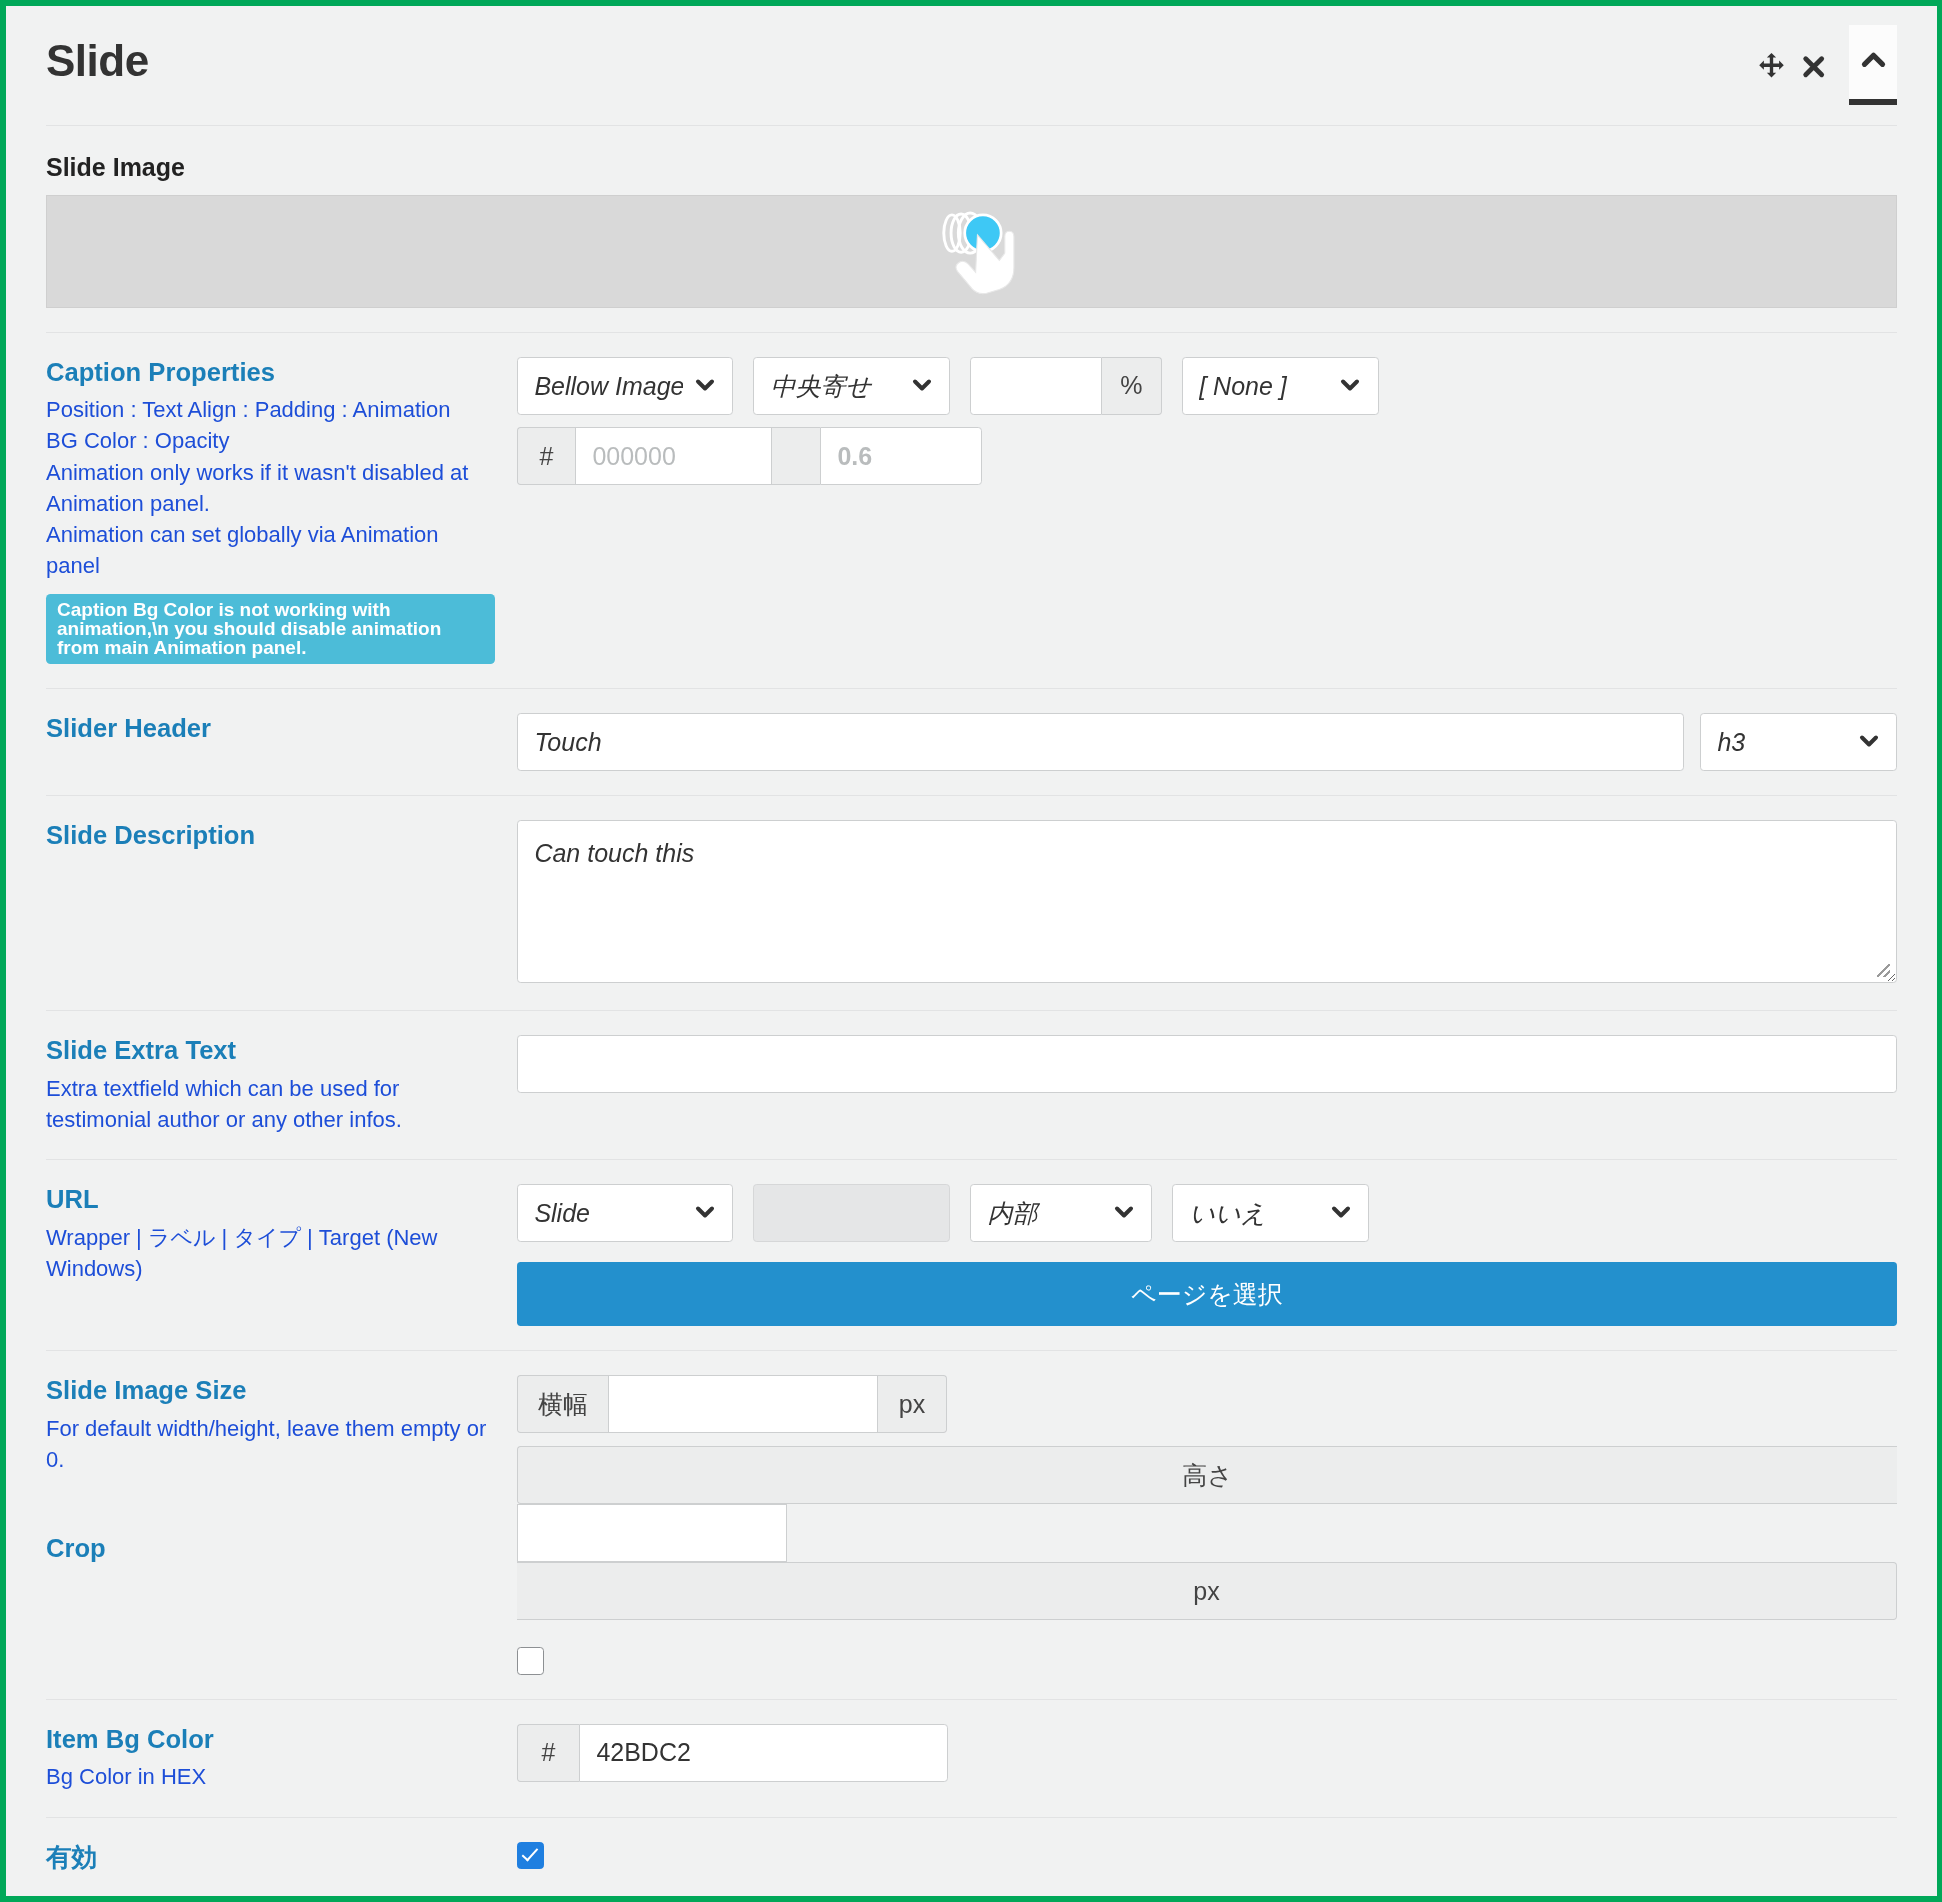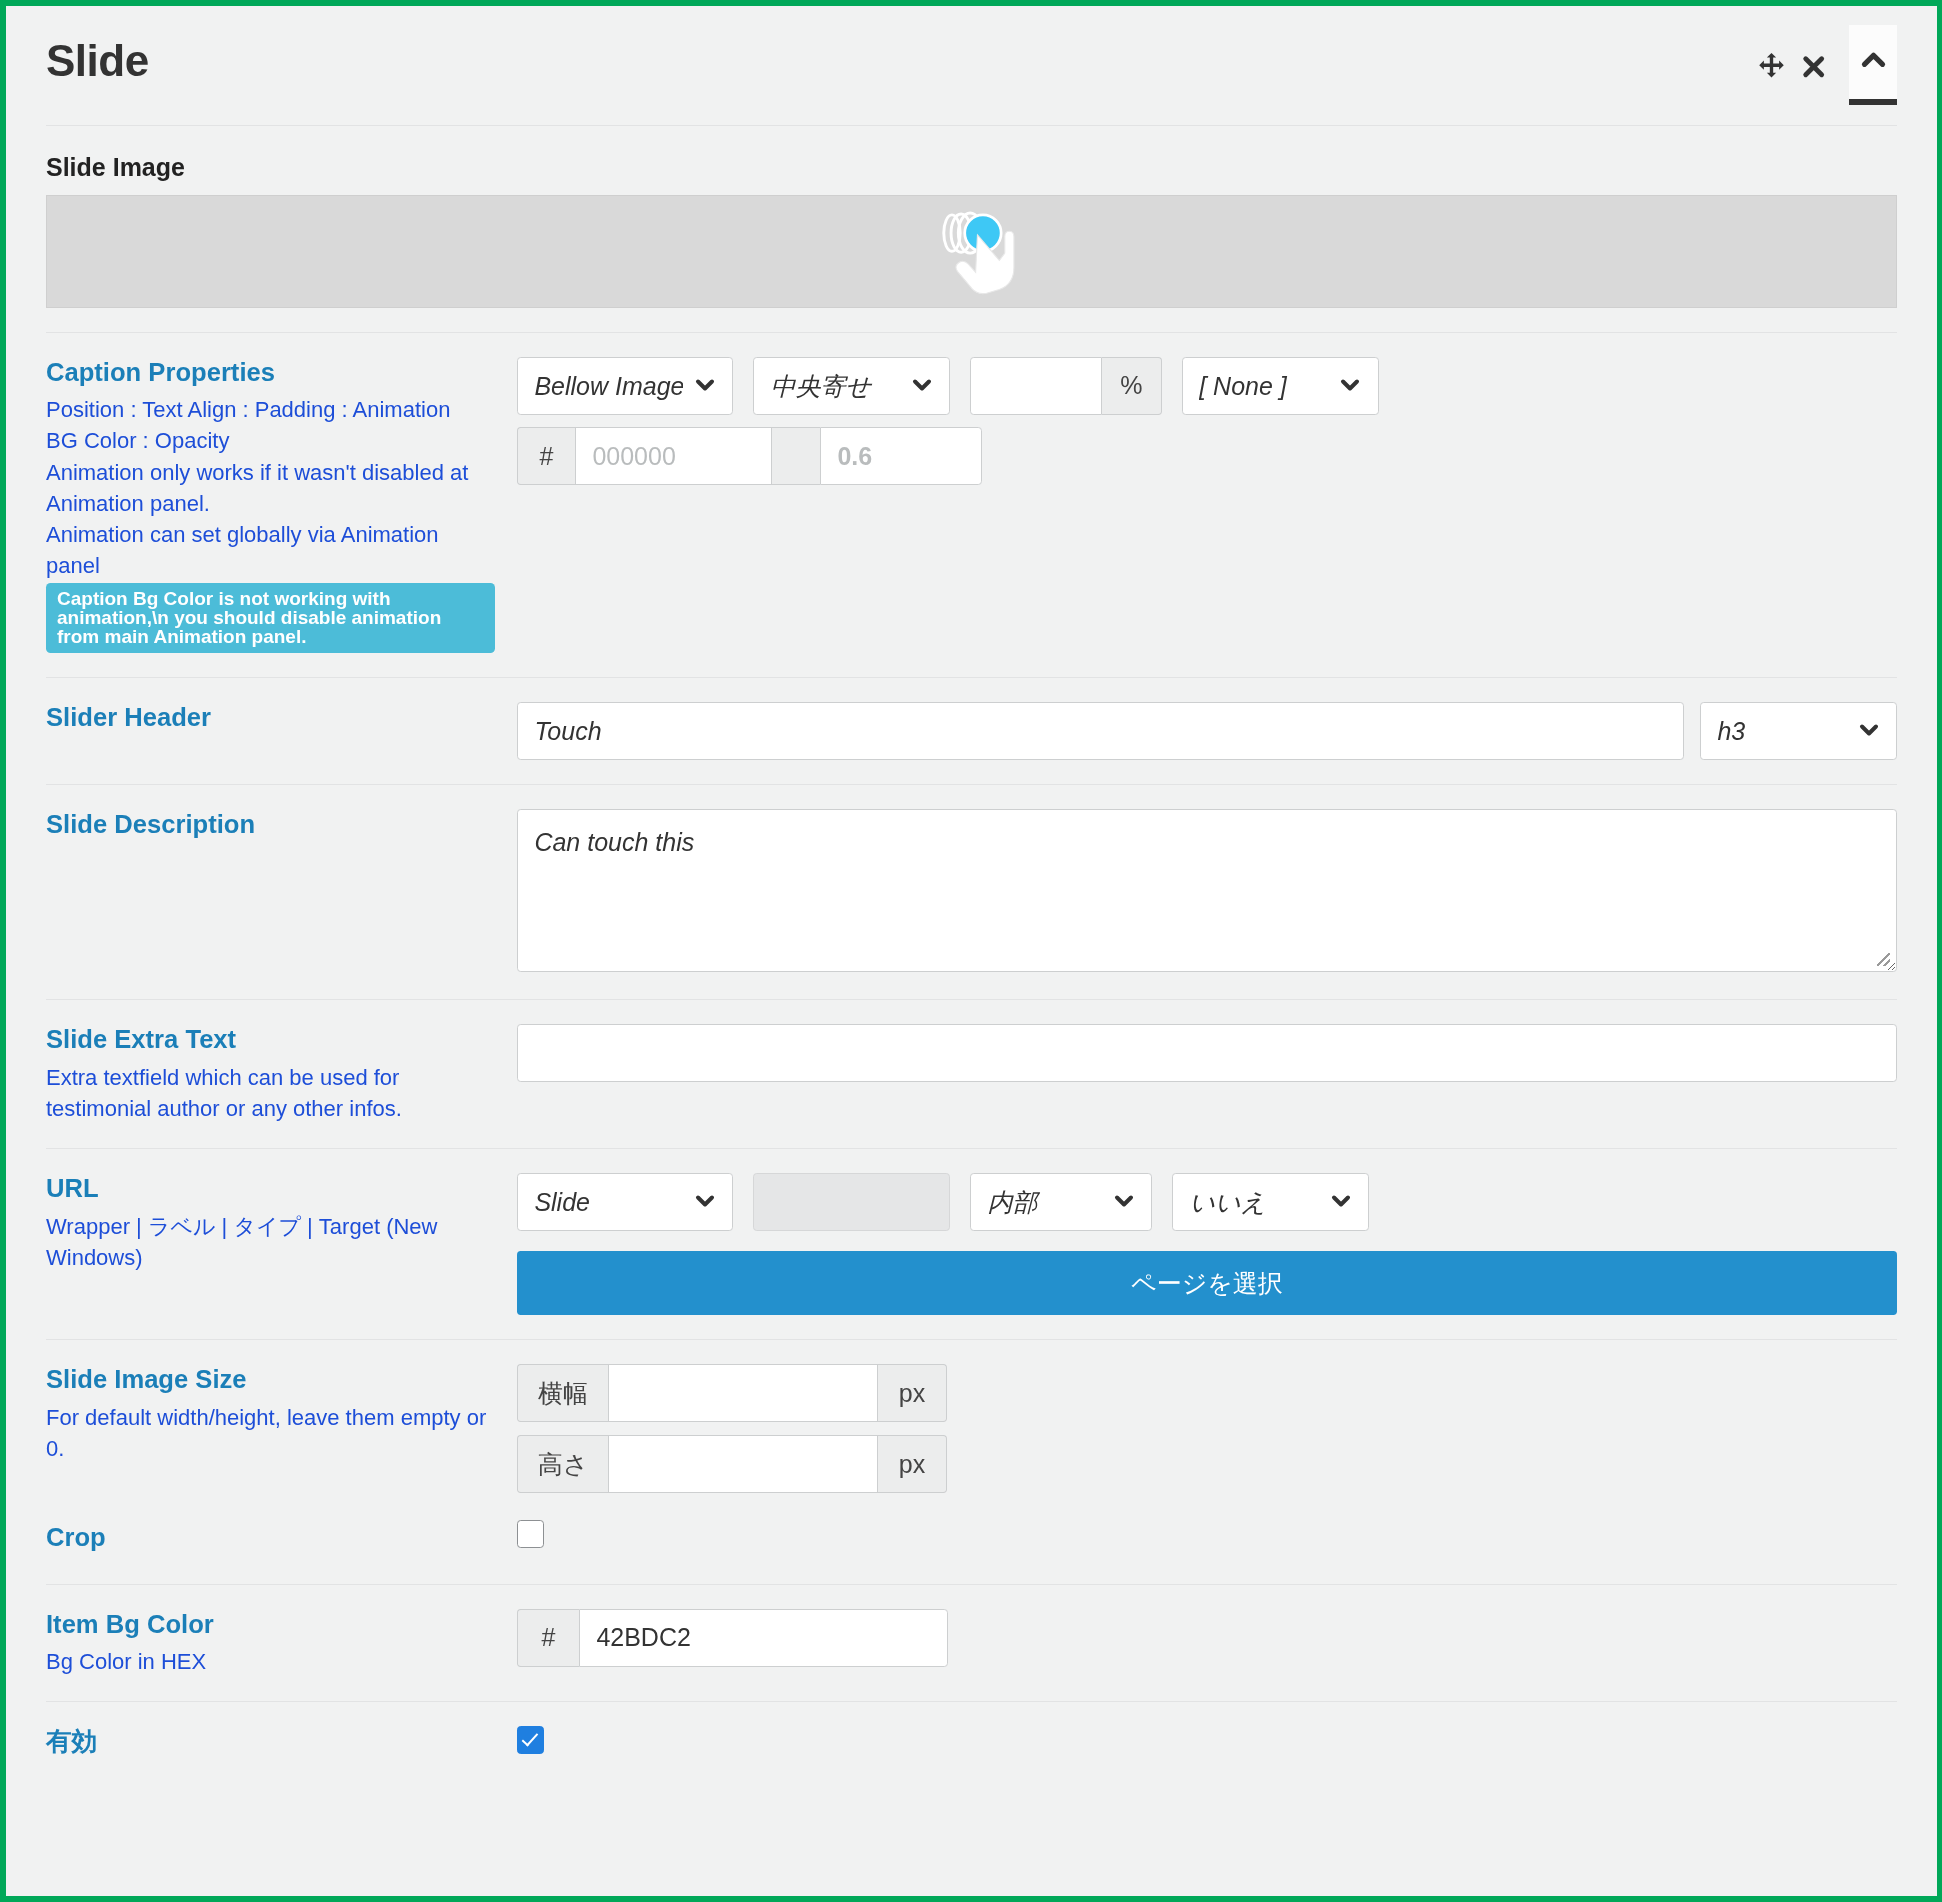--- a/index.html
+++ b/index.html
@@ -197,21 +197,21 @@
     border-radius: 3.7px;
     color: #ffffff;
     font-size: 25px;
     font-family: inherit;
     cursor: pointer;
     margin-top: 20px;
   }
 
   .badge-note {
     display: inline-block;
-    margin-top: 1px;
+    margin-top: 12px;
     background: #4cbcd8;
     color: #ffffff;
     font-size: 19px;
     font-weight: bold;
     padding: 6.4px 11px 7.3px 11px;
     border-radius: 4.6px;
     line-height: 1;
   }
 
   .chk {
@@ -244,21 +244,21 @@
     content: "";
     position: absolute;
     right: 7.3px; bottom: 9.1px;
     width: 12.8px; height: 12.8px;
     background:
       linear-gradient(135deg, transparent 0 44%, #9a9a9a 44% 56%, transparent 56% 100%),
       linear-gradient(135deg, transparent 0 72%, #9a9a9a 72% 84%, transparent 84% 100%);
     pointer-events: none;
   }
 
-  .stack-rows > * + * { margin-top: 12.8px; }
+  .stack-rows > * + * { margin-top: 12.8px; flex-direction: column; }
   .crop-row { margin-top: 27.4px; }
 </style>
 </head>
 <body>
 
 <div id="panel">
   <div class="inner">
 
     <div class="panel-head">
       <h1 class="panel-title">Slide</h1>

